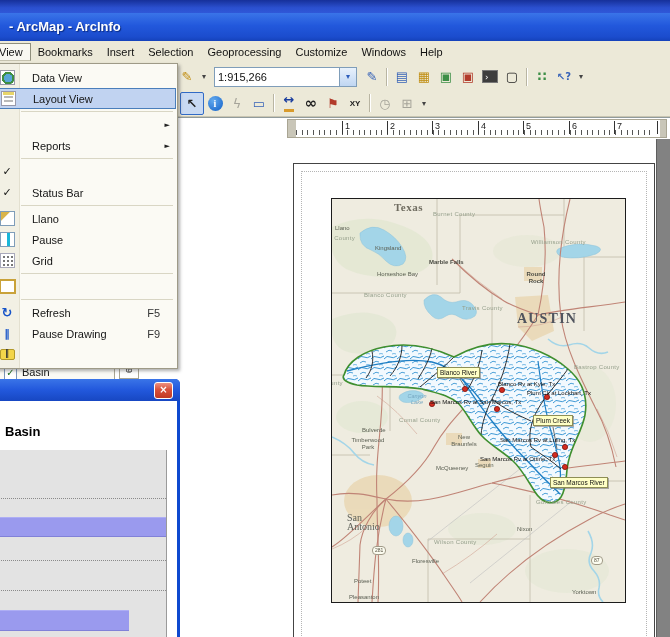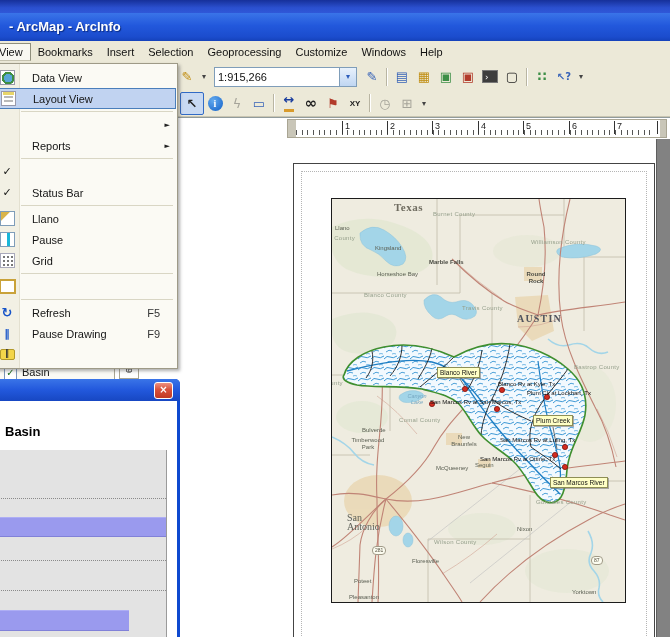--- a/index.html
+++ b/index.html
@@ -62,21 +62,21 @@
   .page{left:293px;top:163px;width:362px;height:500px;background:#fff;border:1px solid #444;box-sizing:border-box;}
   .pmargin{position:absolute;left:7px;top:7px;right:7px;bottom:-2px;border:1px dotted #b5b5b5;}
   .map{position:absolute;left:37px;top:34px;width:293px;height:403px;background:#efece0;
     border:1px solid #1c1c1c;overflow:hidden;}
   .map svg{position:absolute;left:0;top:0;}
   .ml{position:absolute;white-space:nowrap;line-height:7px;}
   .ml-region{font-family:"Liberation Serif",serif;font-weight:bold;font-size:11px;color:#6f6c60;letter-spacing:.5px;}
   .ml-county{font-size:6px;color:#96a08c;letter-spacing:.3px;}
   .ml-city{font-size:6px;color:#5c6054;}
   .ml-town{font-size:6px;font-weight:bold;color:#4a4b43;}
-  .ml-big{font-family:"Liberation Serif",serif;font-size:10px;color:#50545e;letter-spacing:1.2px;font-weight:bold;}
+  .ml-big{font-family:"Liberation Serif",serif;font-size:14px;color:#50545e;letter-spacing:1.2px;font-weight:bold;}
   .ml-sa{font-family:"Liberation Serif",serif;font-size:10px;color:#5e6058;white-space:normal;width:40px;line-height:9px;margin-top:28px;}
   .ml-water{font-size:5.5px;font-style:italic;color:#76a8c2;white-space:normal;line-height:6px;}
   .ml-gauge{font-size:6px;color:#0f0f0f;}
   .wrap{white-space:normal;text-align:center;}
   .callout{position:absolute;background:#ffffc6;border:1px solid #8e8e55;font-size:6.5px;
     padding:0 2px;line-height:9px;color:#111;box-shadow:1px 1px 0 rgba(120,120,120,.6);white-space:nowrap;}
   .shield{position:absolute;background:#fcfcf0;border:1px solid #a09a88;border-radius:4px;
     font-size:5px;line-height:7px;padding:0 2px;color:#555040;}
 
   

